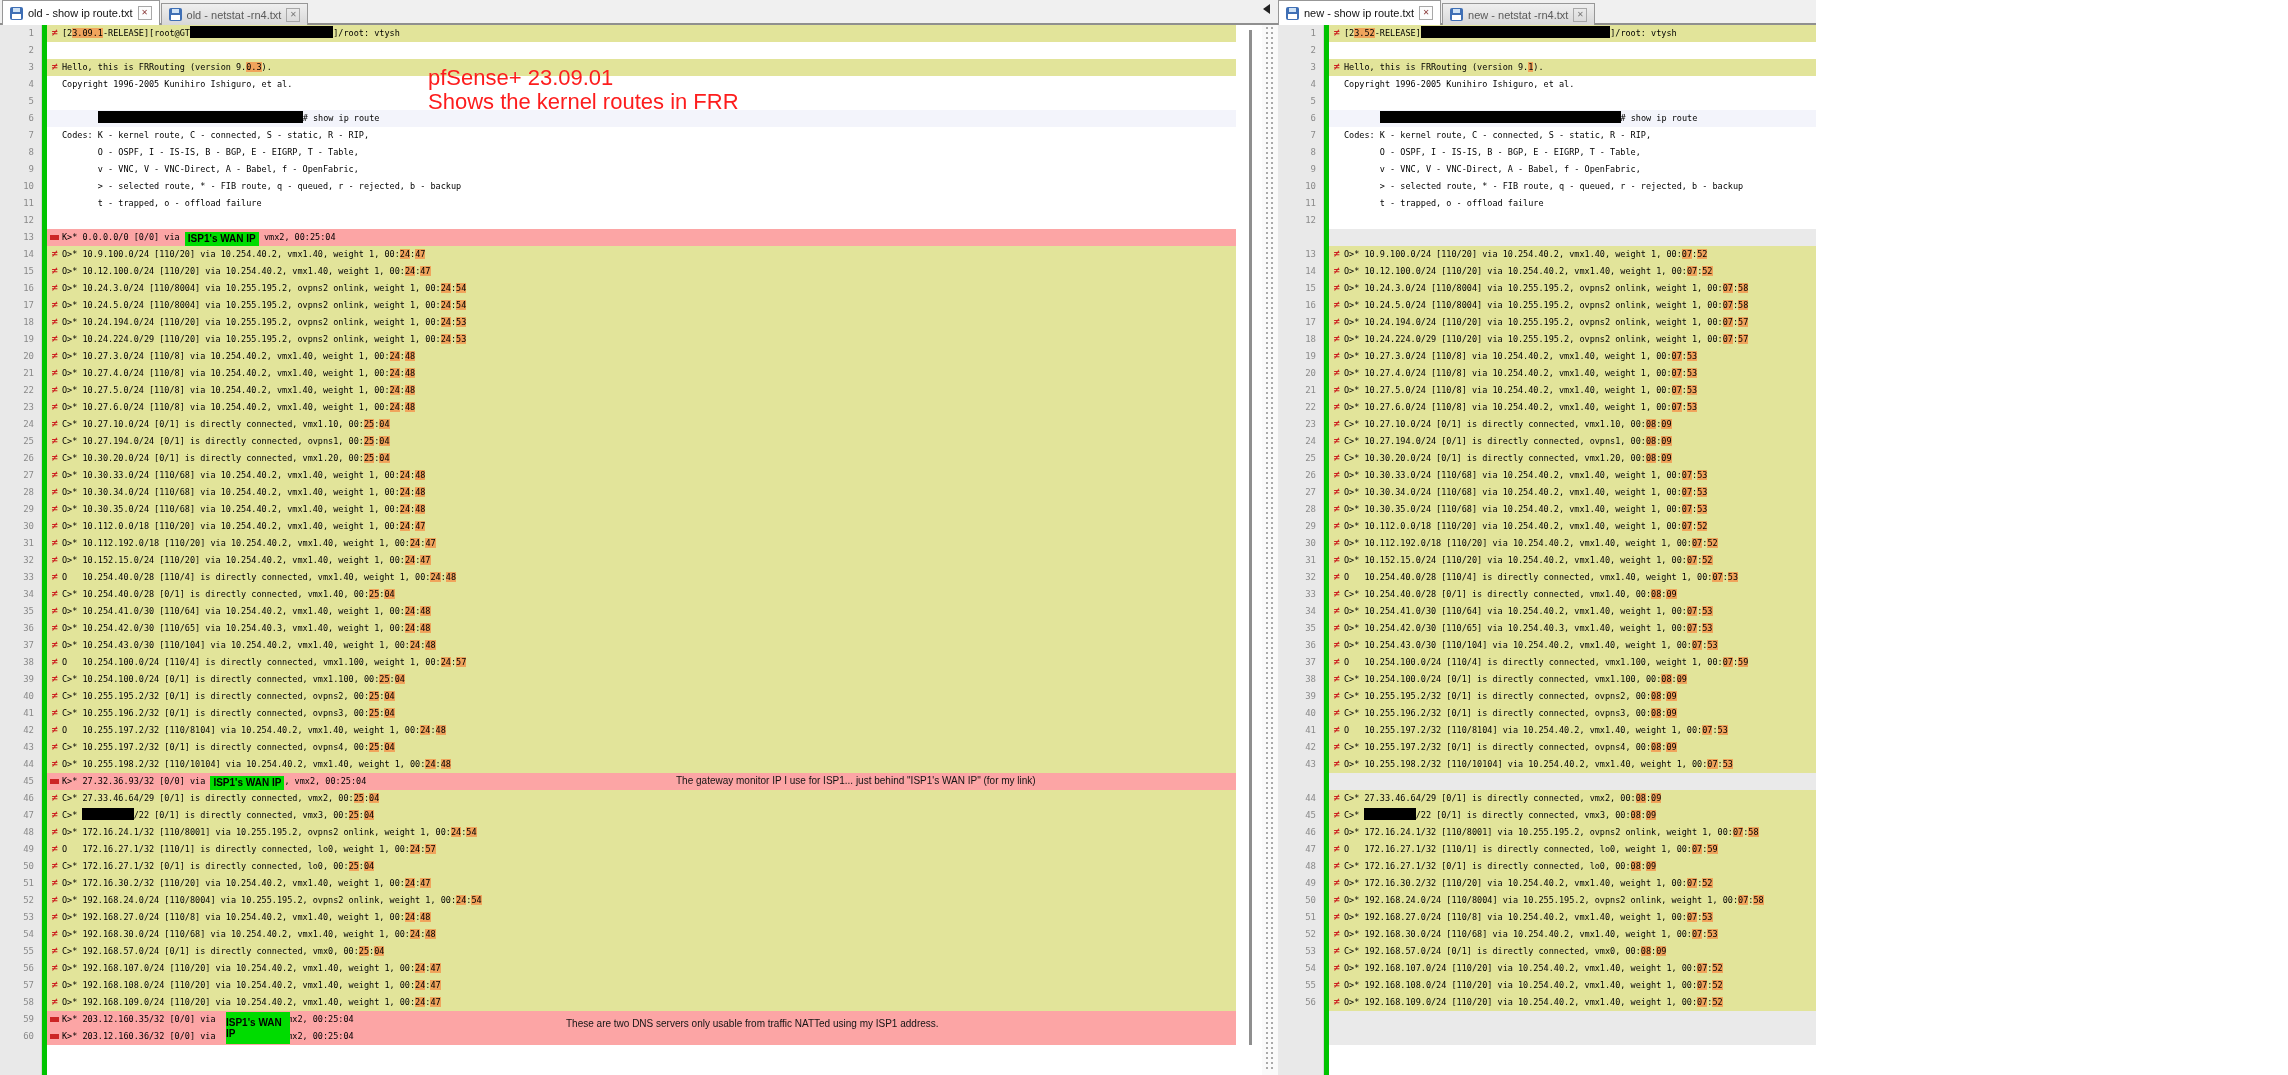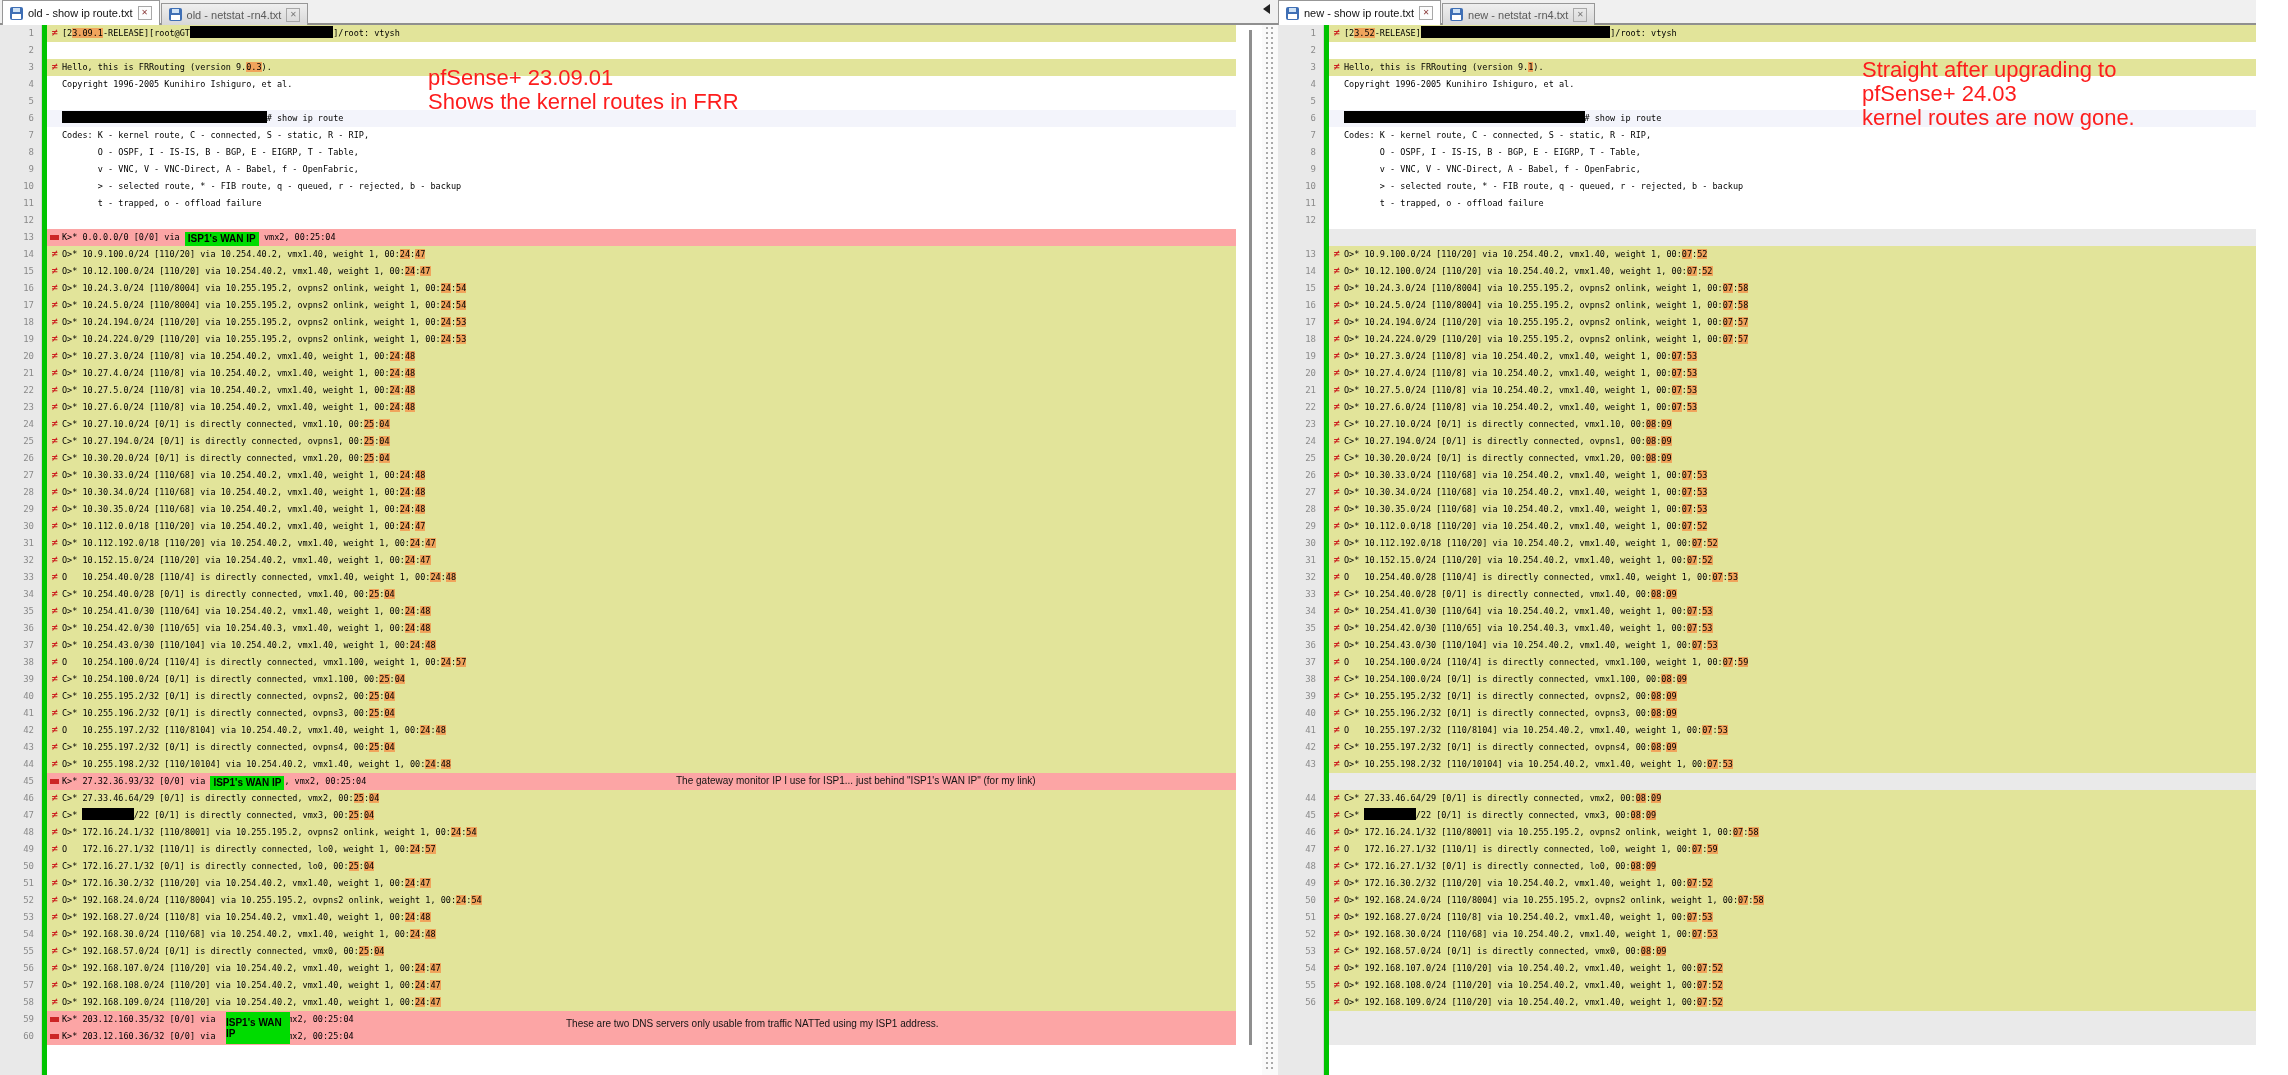--- a/index.html
+++ b/index.html
@@ -1,16 +1,16 @@
 <!DOCTYPE html>
 <html><head>
 <meta charset="utf-8">
 <style>
   html,body{margin:0;padding:0;background:#ffffff;}
-  .app{position:relative;width:2256px;height:1075px;overflow:hidden;background:#ffffff;
+  .app{position:relative;width:1816px;height:1075px;overflow:hidden;background:#ffffff;
        font-family:"Liberation Sans",sans-serif;}
   
   .topbar{position:absolute;left:0;top:0;width:2288px;height:25px;background:#f0f0f0;
           border-bottom:2px solid #8f8f8f;box-sizing:border-box;z-index:5;}
   .tabs{position:absolute;top:0;height:25px;display:flex;align-items:flex-end;}
   .tabs.left{left:2px;}
   .tabs.right{left:1278px;}
   .tab{display:flex;align-items:center;gap:5px;height:21px;padding:0 7px;margin-right:1px;
        border:1px solid #979797;border-bottom:none;background:linear-gradient(#efefef,#d7d7d7);
        color:#5a5a5a;font-size:11px;white-space:nowrap;position:relative;top:0;}
@@ -36,21 +36,21 @@
   .row{display:flex;height:17px;}
   .num{flex:0 0 auto;background:#e9e9e9;border-right:1px solid #d2d2d2;color:#8a8a8a;
        font-family:"DejaVu Sans Mono",monospace;font-size:9px;line-height:17px;
        text-align:right;padding-right:7px;box-sizing:border-box;}
   .pane-body.left .num{width:42px;}
   .pane-body.right .num{width:46px;}
   .gbar{flex:0 0 auto;width:5px;background:#00c400;}
   .cont{flex:1 1 auto;display:flex;background:#ffffff;min-width:0;}
   .cont.c{background:#e2e49a;}
   .cont.d{background:#fca5a5;}
-  .cont.cl{background:#f3f4fb;}
+  .cont.cl{background:#f3f4fb;gap:36px;}
   .cont.g{background:#eaeaea;}
   .cont.x{background:#ffffff;}
   .ico{flex:0 0 auto;width:15px;text-align:center;font-family:"DejaVu Sans Mono",monospace;
        font-weight:bold;font-size:10px;line-height:16px;color:#cc2020;}
   .ico .delblock{display:inline-block;width:9px;height:5px;background:#cc2525;margin-top:6px;}
   .codetext{margin:0;flex:1 1 auto;font-family:"DejaVu Sans Mono",monospace;font-size:8.5px;
        line-height:17px;white-space:pre;color:#000;min-width:0;}
   .hl{background:#f0a45c;}
   .redact{display:inline-block;background:#000;height:12px;vertical-align:-2px;}
   .spacer{display:inline-block;}

